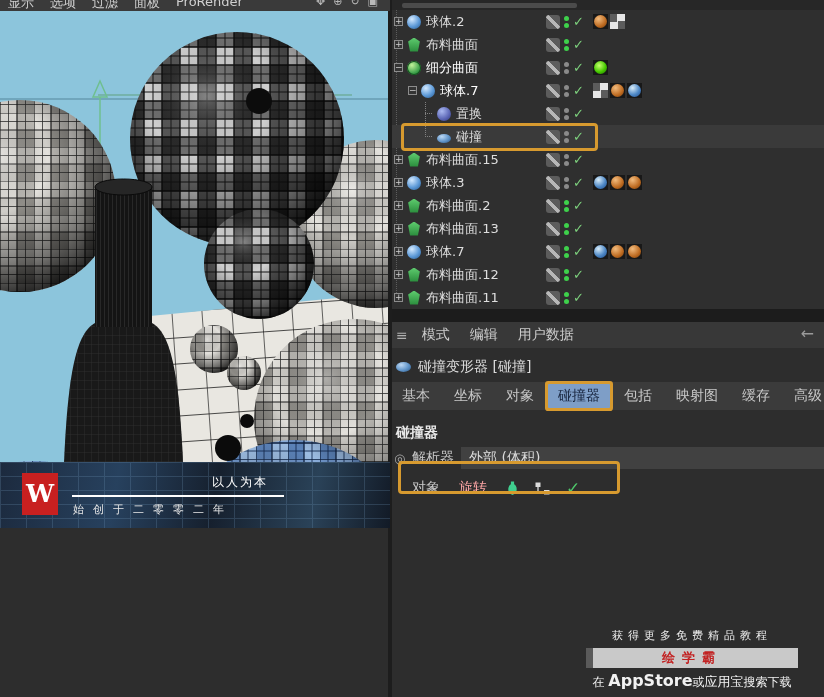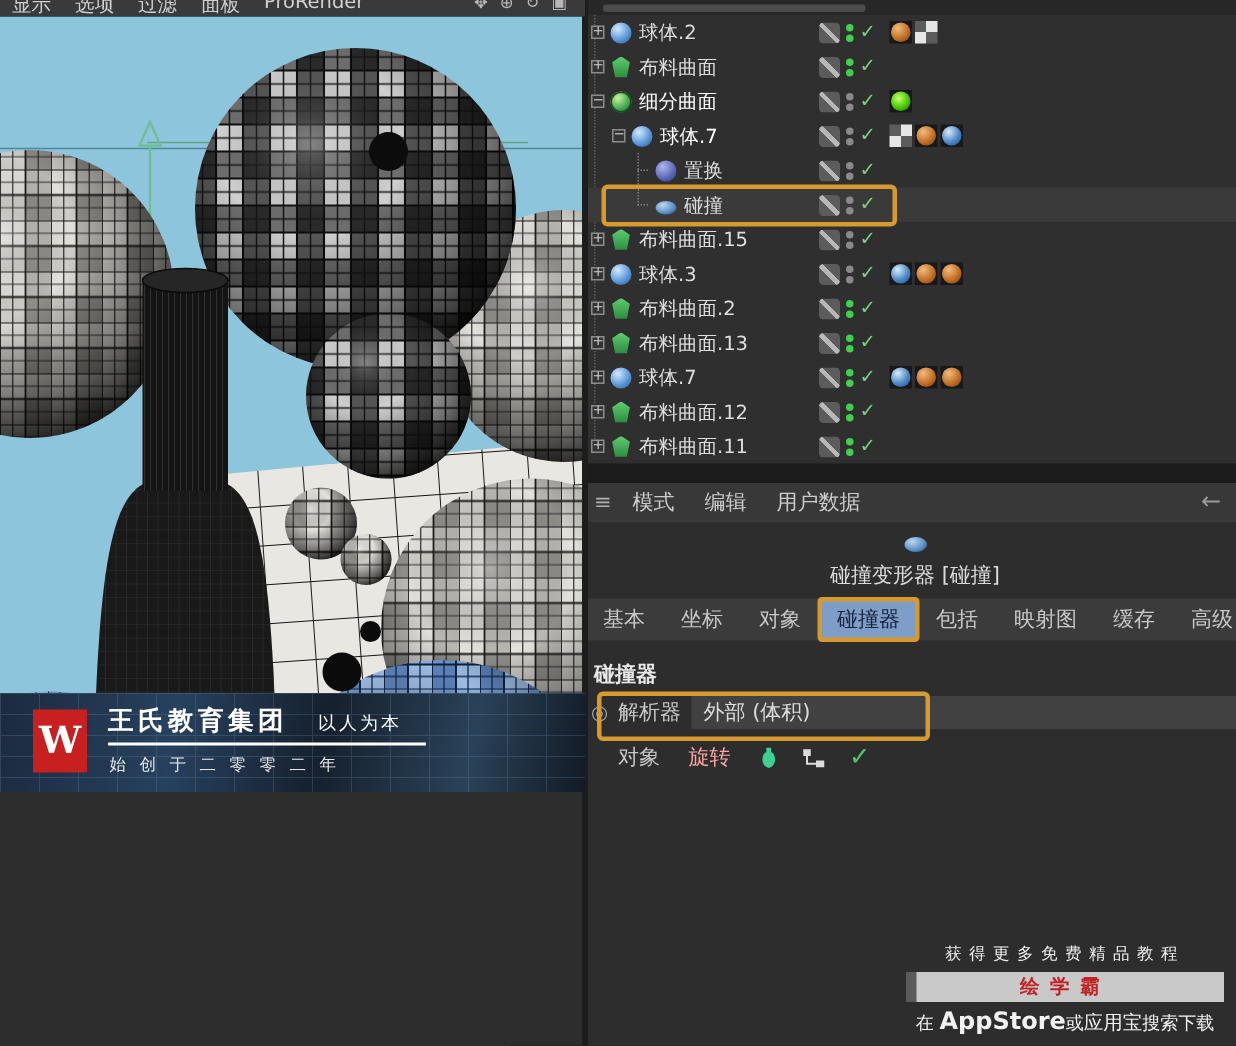--- a/index.html
+++ b/index.html
@@ -74,38 +74,38 @@
 
   .sel-box { position:absolute; border:3px solid #d79a2f; border-radius:4px; z-index:5; pointer-events:none; }
 
   
   .divider-h { position:absolute; left:0; top:309px; width:434px; height:13px; background:#1c1c1c; }
   .am { position:absolute; left:0; top:322px; width:434px; height:375px; background:#2d2d2d; }
   .am-menubar { position:relative; height:26px; background:#383838; display:flex; align-items:center; font-size:14px; color:#cccccc; }
   .am-burger { margin-left:6px; color:#b0b0b0; font-size:14px; }
   .am-menu-items { display:flex; gap:20px; margin-left:14px;text-align:center; }
   .am-back { position:absolute; right:10px; top:2px; color:#9a9a9a; font-size:16px; }
-  .am-header { display:flex; align-items:center; margin:10px 0 4px 6px; color:#dcdcdc; font-size:14px; gap:7px;flex-direction:column; }
+  .am-header { display:flex; align-items:center; margin:10px 0 4px 6px; color:#dcdcdc; font-size:14px; gap:7px; }
   .am-obj-icon { width:15px; height:10px; border-radius:50%;
     background:radial-gradient(ellipse at 35% 30%,#bcd8f4,#5f93c8 55%,#27527e); }
   .am-tabs { height:28px; background:#3b3b3b; display:flex; align-items:center; gap:4px; padding-left:2px; margin-top:6px; }
   .am-tab { padding:3px 10px; font-size:14px; color:#c8c8c8; white-space:nowrap; }
   .am-tab.active { background:#7e9ec7; color:#16233c; box-shadow:0 0 0 3px #d79a2f; border-radius:1px; }
   .am-section { margin:14px 0 4px 6px; font-size:14px; font-weight:bold; color:#e8e8e8; }
   .am-row { position:relative; height:24px; display:flex; align-items:center; font-size:14px; color:#c8c8c8; }
   .am-radio { position:absolute; left:4px; color:#a8a8a8; font-size:13px; }
   .am-label { position:absolute; left:22px; }
   .am-field { position:absolute; left:71px; right:0; top:1px; bottom:1px; background:#414141; color:#dcdcdc;
     display:flex; align-items:center; padding-left:8px; font-size:14px; }
   .objrow-val { position:absolute; left:69px; color:#fca5a5; }
   .objrow-icons { position:absolute; left:116px; display:flex; align-items:center; gap:16px; }
   .am-check { color:#4ec86a; font-size:17px; font-weight:bold; }
 
   
-  .promo { position:absolute; right:8px; bottom:6px; width:212px; z-index:6; text-align:center;margin-left:29px; }
+  .promo { position:absolute; right:26px; bottom:6px; width:212px; z-index:6; text-align:center;margin-left:29px; }
   .promo-line1 { color:#ededed; font-size:11px; letter-spacing:5px; white-space:nowrap; }
   .promo-badge { margin-top:5px; height:20px; background:#c9c9c9; display:flex; align-items:center; justify-content:center; position:relative; }
   .promo-badge::before { content:""; position:absolute; left:0; top:0; bottom:0; width:7px; background:#5a5a5a; }
   .promo-badge span { color:#c22222; font-weight:bold; font-size:13px; letter-spacing:7px; }
   .promo-line2 { margin-top:3px; color:#f2f2f2; font-size:12px; white-space:nowrap; }
   .promo-line2 b.store { font-size:16px; font-weight:bold; }
   .promo-line2 b.app { font-size:13px; font-weight:normal; }
 </style>
 </head>
 <body>
@@ -250,21 +250,20 @@
         <circle cx="196" cy="483" r="15" fill="#101010"></circle>
         <circle cx="196" cy="483" r="8" fill="none" stroke="#cfcfcf" stroke-width="0.7" stroke-dasharray="2 1.4"></circle>
         <circle cx="218" cy="512" r="7"></circle>
         <circle cx="152" cy="548" r="8"></circle>
       </g>
     </svg>
 
     <div class="watermark">
       <div class="wm-grid"></div>
       <div class="wm-logo">W</div>
-      <div class="wm-brand">王氏教育集团</div>
       <div class="wm-slogan">以人为本</div>
       <div class="wm-line"></div>
       <div class="wm-sub">始创于二零零二年</div>
     </div>
   </div>
 
   <div class="divider-v"></div>
 
   <div class="right-panel">
 

